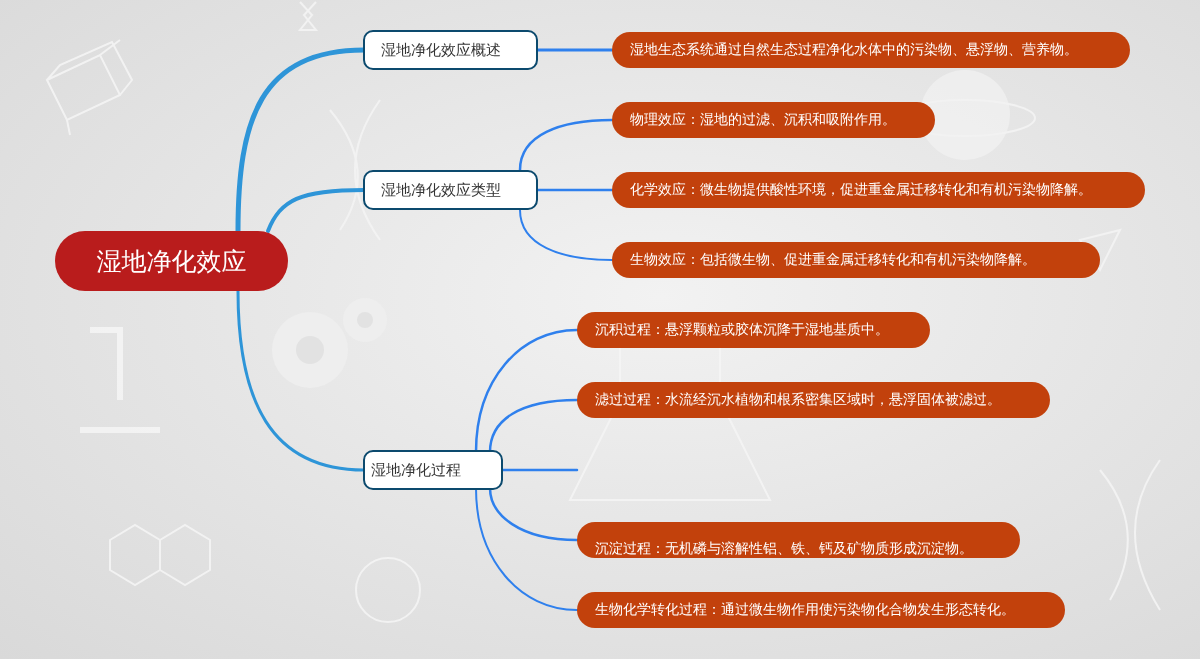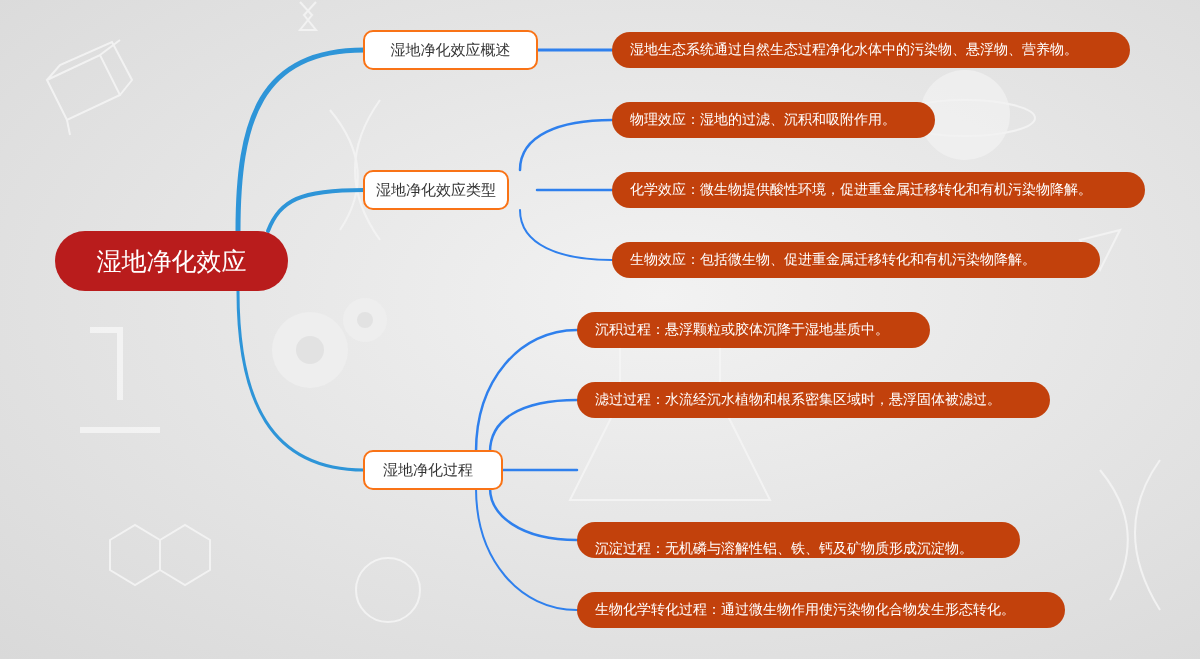--- a/index.html
+++ b/index.html
@@ -9,22 +9,22 @@
     font-family: "DejaVu Sans", "Liberation Sans", sans-serif;
   }
   .canvas { position: absolute; left: 0; top: 0; width: 1200px; height: 659px; }
   svg.lines, svg.deco { position: absolute; left: 0; top: 0; }
   .node { position: absolute; box-sizing: border-box; white-space: nowrap; display: flex; align-items: center; }
   .root {
     left: 55px; top: 231px; width: 233px; height: 60px; border-radius: 30px;
     background: #b91c1c; color: #fff; font-size: 25px; justify-content: center;
   }
   .branch {
-    height: 40px; border-radius: 10px; background: #fff; border: 2px solid #f97316;
-    color: #333; font-size: 15px; padding: 0 16px; justify-content: center;
+    height: 40px; border-radius: 10px; background: #fff; border: 2px solid #0c4a6e;
+    color: #333; font-size: 15px; padding: 0 16px; justify-content: flex-start;
   }
   .leaf {
     height: 36px; border-radius: 18px; background: #c2410c; color: #fff;
     font-size: 14px; padding: 0 18px;
   }
 </style>
 </head>
 <body>
 
 <div class="canvas">
@@ -87,21 +87,21 @@
     </g>
   </svg>
 
   <div class="node root">
     <span>湿地净化效应</span>
   </div>
 
   <div class="node branch" style="left:363px; top:30px; width:175px;">
     <span>湿地净化效应概述</span>
   </div>
-  <div class="node branch" style="left:363px; top:170px; width:146px;">
+  <div class="node branch" style="left:363px; top:170px; width:175px;">
     <span>湿地净化效应类型</span>
   </div>
   <div class="node branch" style="left:363px; top:450px; width:140px;padding-left:6px;">
     <span>湿地净化过程</span>
   </div>
 
   <div class="node leaf" style="left:612px; top:32px; width:518px;">
     <span>湿地生态系统通过自然生态过程净化水体中的污染物、悬浮物、营养物。</span>
   </div>
 

